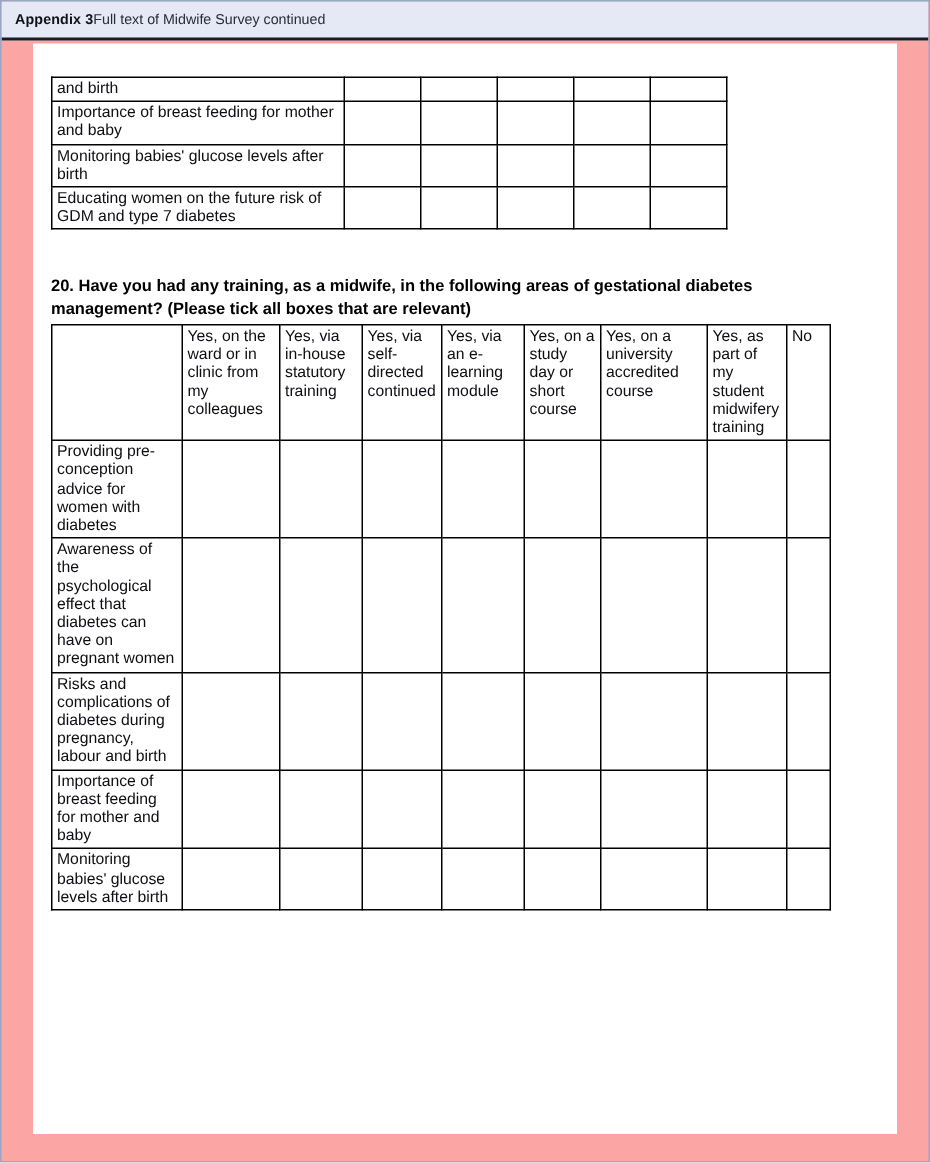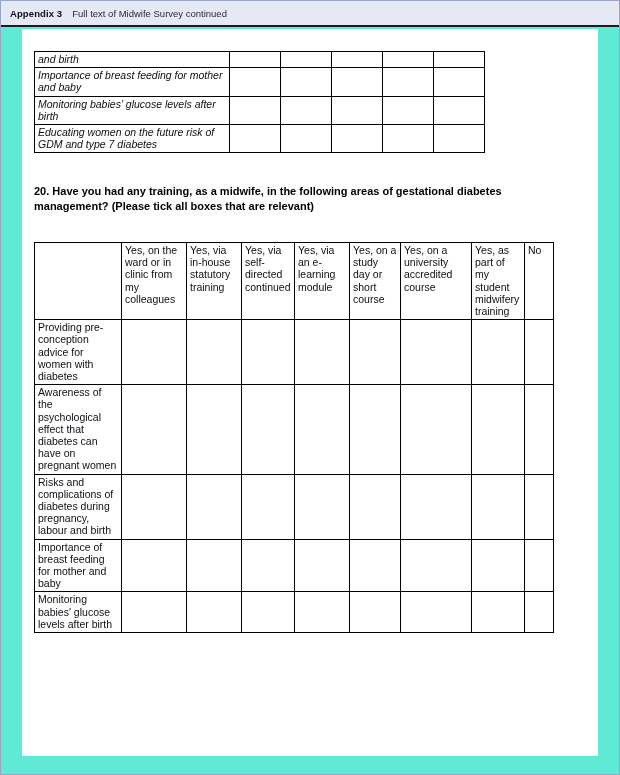--- a/index.html
+++ b/index.html
@@ -8,21 +8,21 @@
     background: #ffffff;
   }
   body {
     font-family: "Liberation Sans", sans-serif;
   }
   .page {
     position: relative;
     width: 620px;
     height: 775px;
     box-sizing: border-box;
-    background: #5eead4;
+    background: #fca5a5;
     border: 1px solid #9aa7c4;
     overflow: hidden;
   }
   .header-band {
     position: absolute;
     left: 0;
     top: 0;
     width: 618px;
     height: 26px;
     background: #e4e9f5;
@@ -35,21 +35,21 @@
   .header-title {
     font-size: 9.5px;
     font-weight: bold;
     color: #111118;
     letter-spacing: 0.1px;
     white-space: nowrap;
   }
   .header-sub {
     font-size: 9.5px;
     color: #2a2a38;
-    margin-left: 10px;
+    margin-left: 0;
     white-space: nowrap;
   }
   .sheet {
     position: absolute;
     left: 21px;
     top: 28px;
     width: 576px;
     height: 727px;
     background: #ffffff;
   }
@@ -81,40 +81,40 @@
   table.survey thead td {
     vertical-align: top;
   }
 
   
   .table-top {
     position: absolute;
     left: 12px;
     top: 22px;
   }
-  .table-top td.label { width: 188px; font-style: italic; }
+  .table-top td.label { width: 188px; }
   .table-top td.blank { width: 50px; }
 
   
   .question {
     position: absolute;
     left: 12px;
     top: 155px;
     width: 500px;
     font-size: 11px;
     font-weight: bold;
     line-height: 14.5px;
     color: #000000;
   }
 
   
   .table-main {
     position: absolute;
     left: 12px;
-    top: 213px;
+    top: 187px;
     border-radius: 10px;
   }
   .table-main td.label { width: 80px; margin-left: 10px; }
   .table-main td.c0 { width: 58px; }
   .table-main td.c1 { width: 48px; }
   .table-main td.c2 { width: 46px; }
   .table-main td.c3 { width: 48px; }
   .table-main td.c4 { width: 44px; }
   .table-main td.c5 { width: 64px; }
   .table-main td.c6 { width: 46px; }

